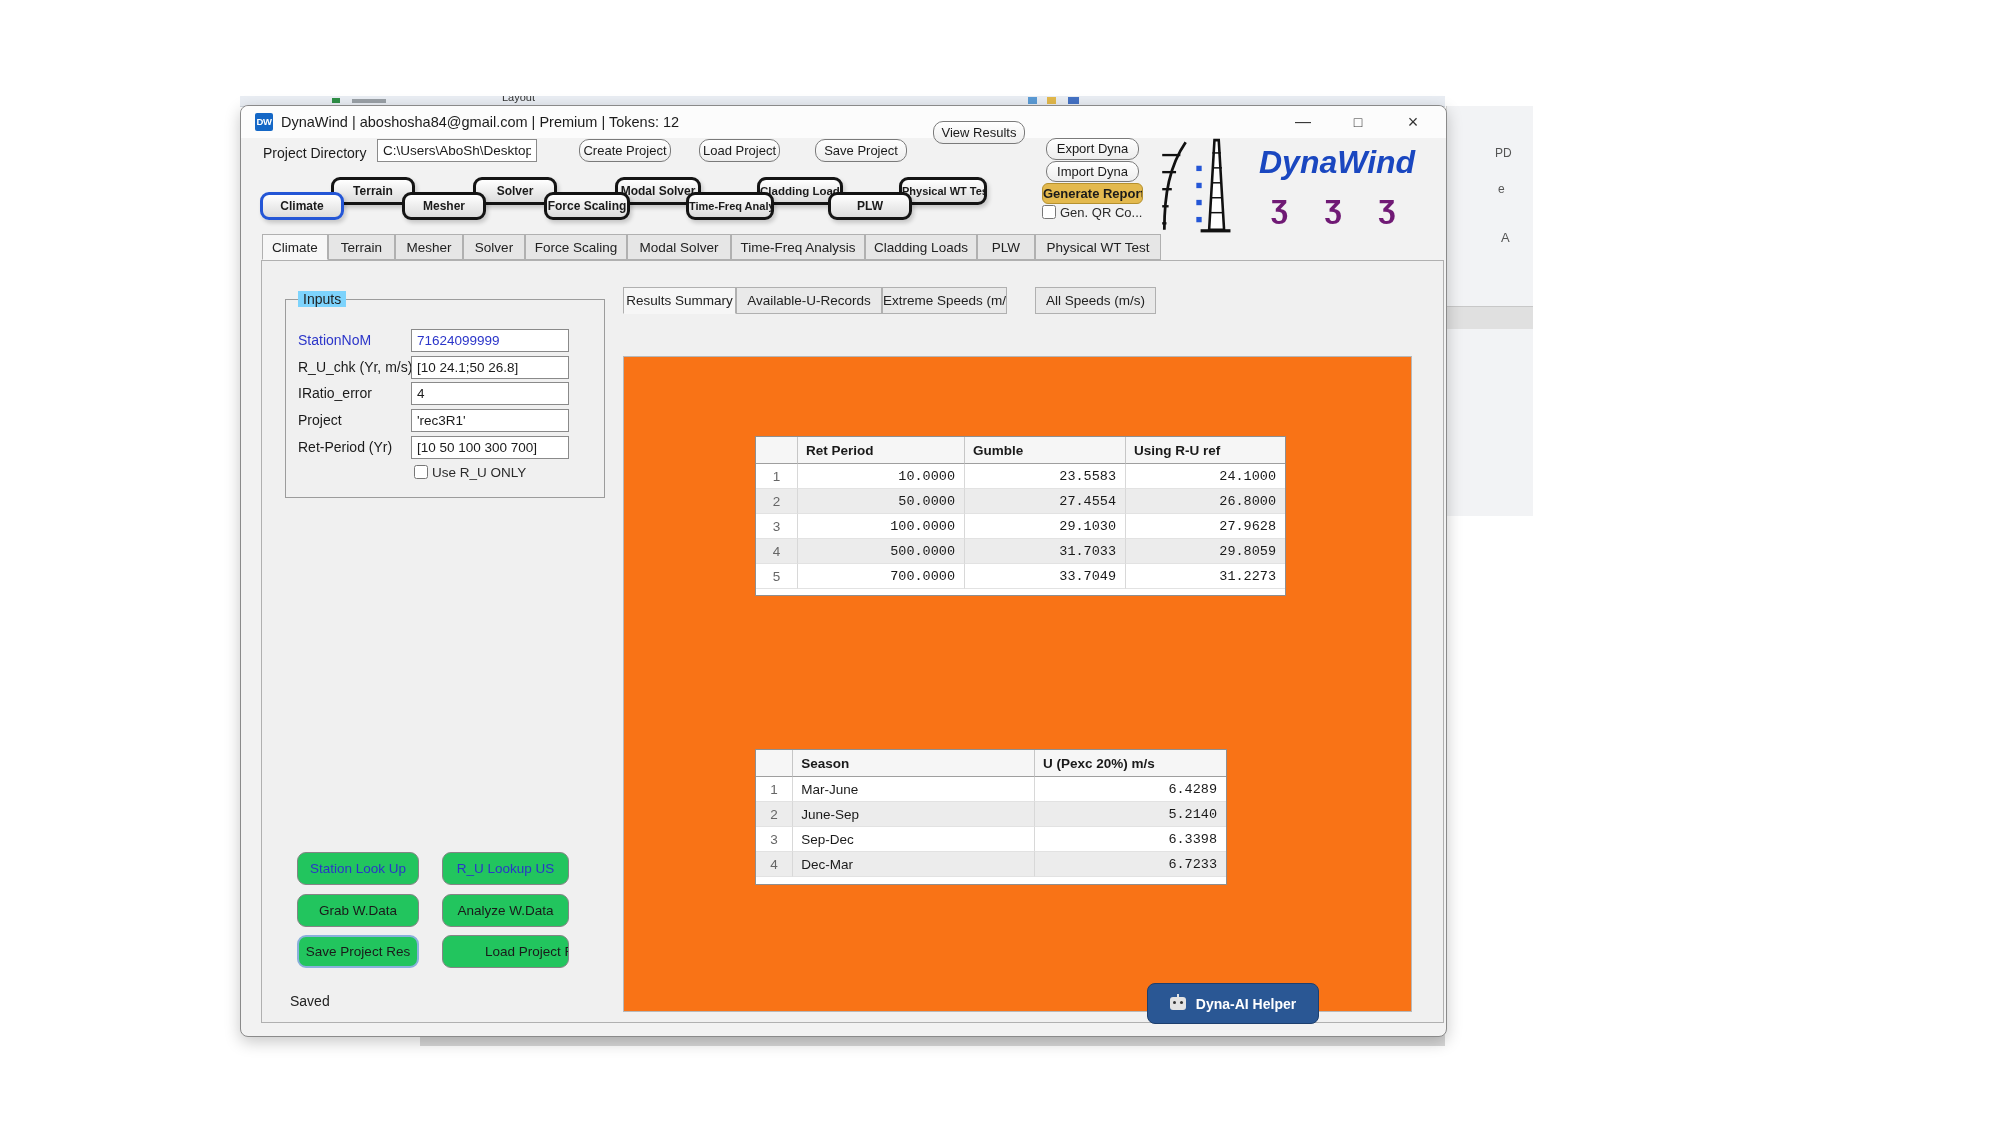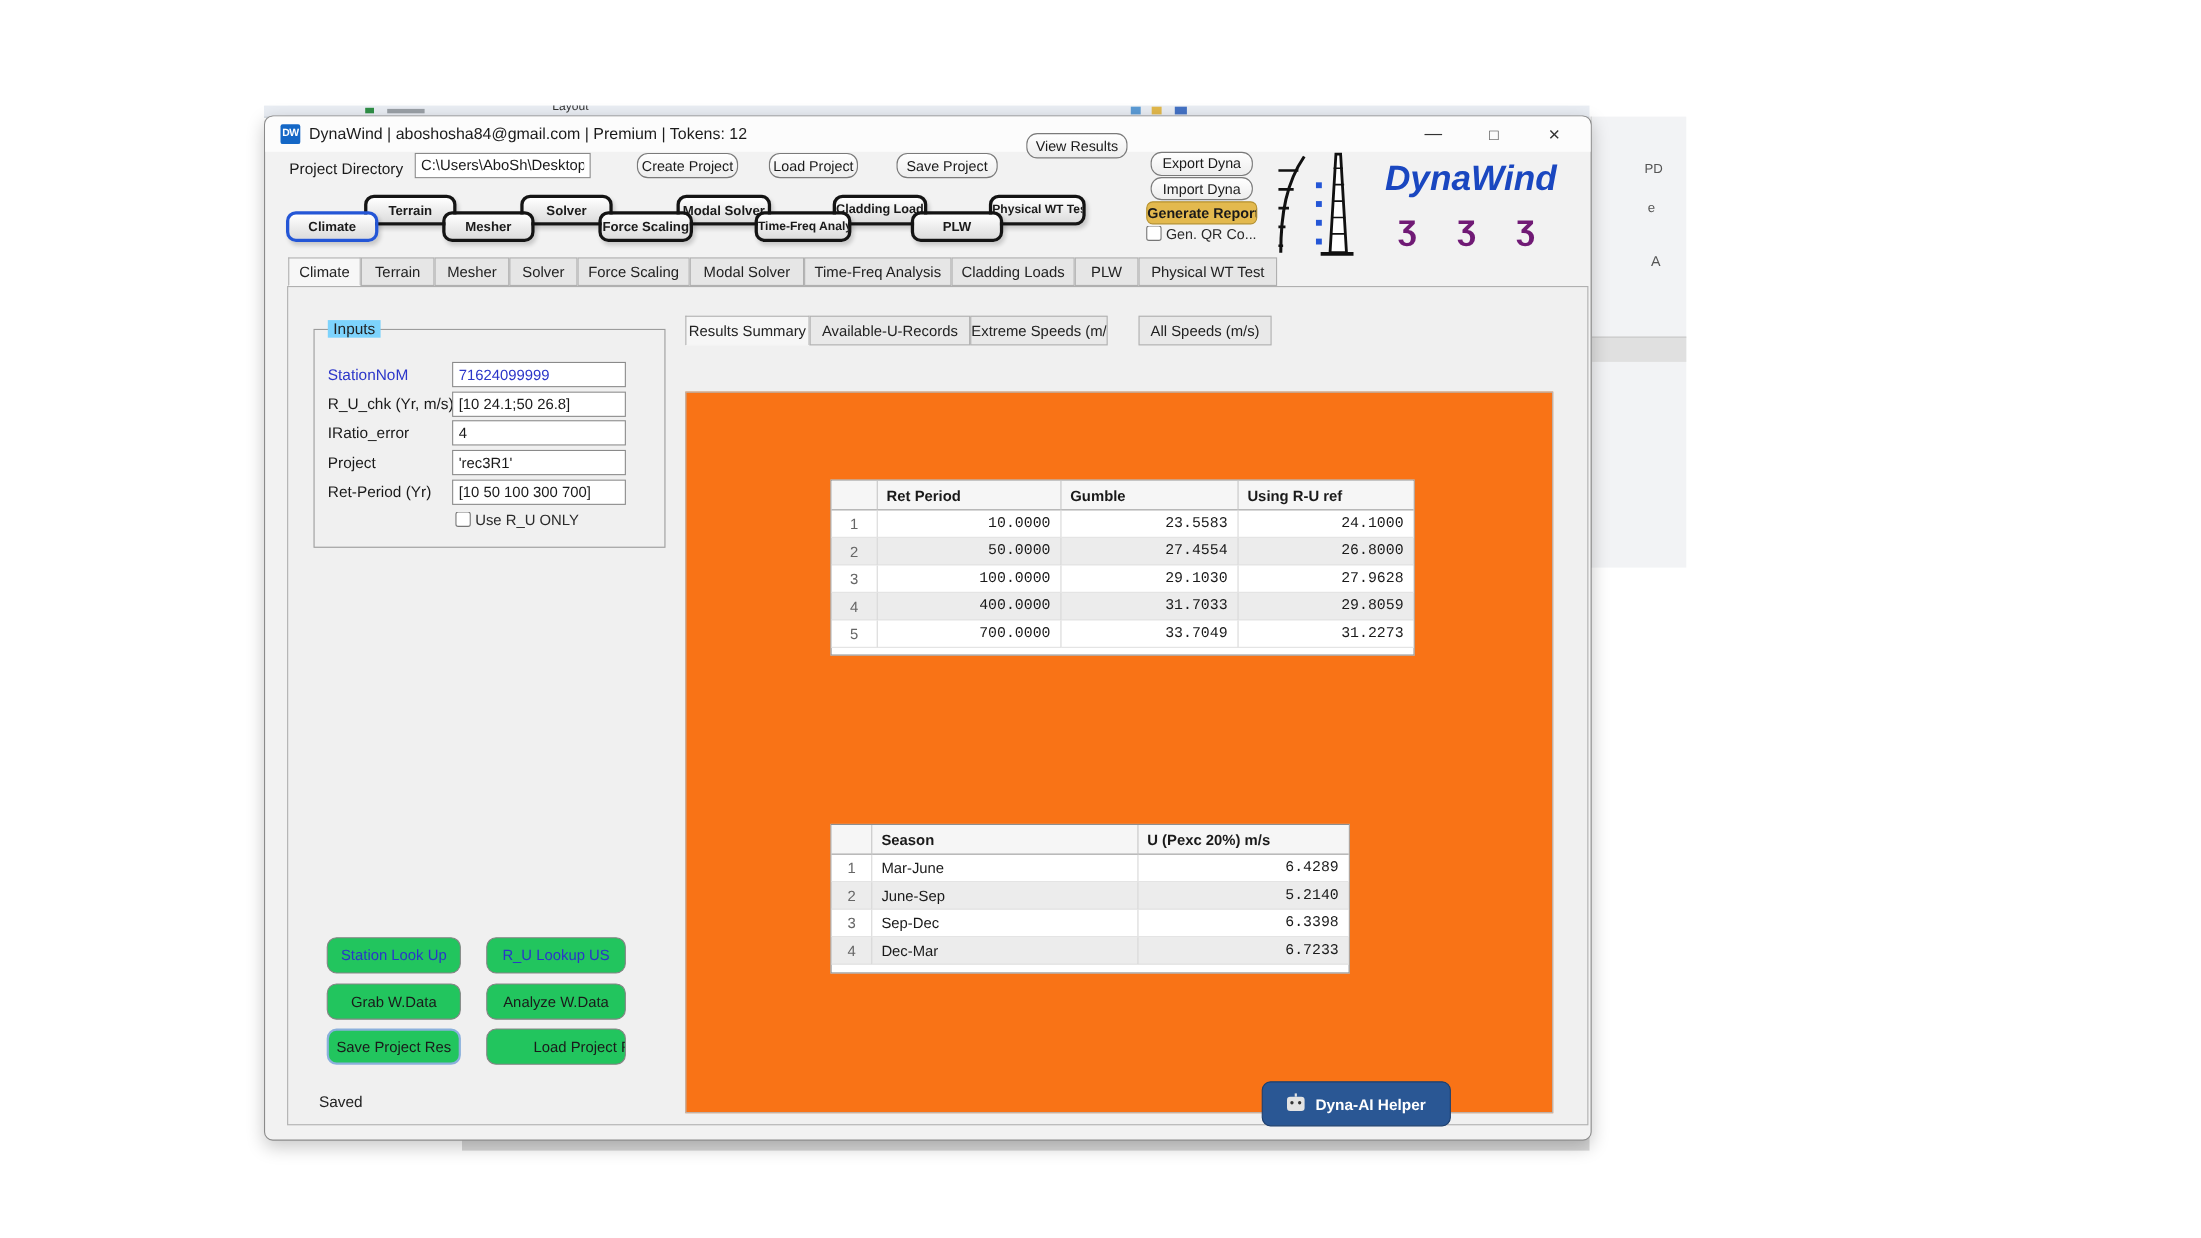--- a/index.html
+++ b/index.html
@@ -223,21 +223,21 @@
             <span class="t-cell right" style="width:159px;">26.8000</span>
           </div>
           <div class="t-row">
             <span class="t-cell num" style="width:42px;">3</span>
             <span class="t-cell right" style="width:167px;">100.0000</span>
             <span class="t-cell right" style="width:161px;">29.1030</span>
             <span class="t-cell right" style="width:159px;">27.9628</span>
           </div>
           <div class="t-row alt">
             <span class="t-cell num" style="width:42px;">4</span>
-            <span class="t-cell right" style="width:167px;">400.0000</span>
+            <span class="t-cell right" style="width:167px;">500.0000</span>
             <span class="t-cell right" style="width:161px;">31.7033</span>
             <span class="t-cell right" style="width:159px;">29.8059</span>
           </div>
           <div class="t-row">
             <span class="t-cell num" style="width:42px;">5</span>
             <span class="t-cell right" style="width:167px;">700.0000</span>
             <span class="t-cell right" style="width:161px;">33.7049</span>
             <span class="t-cell right" style="width:159px;">31.2273</span>
           </div>
           <div style="height:6px;"></div>

